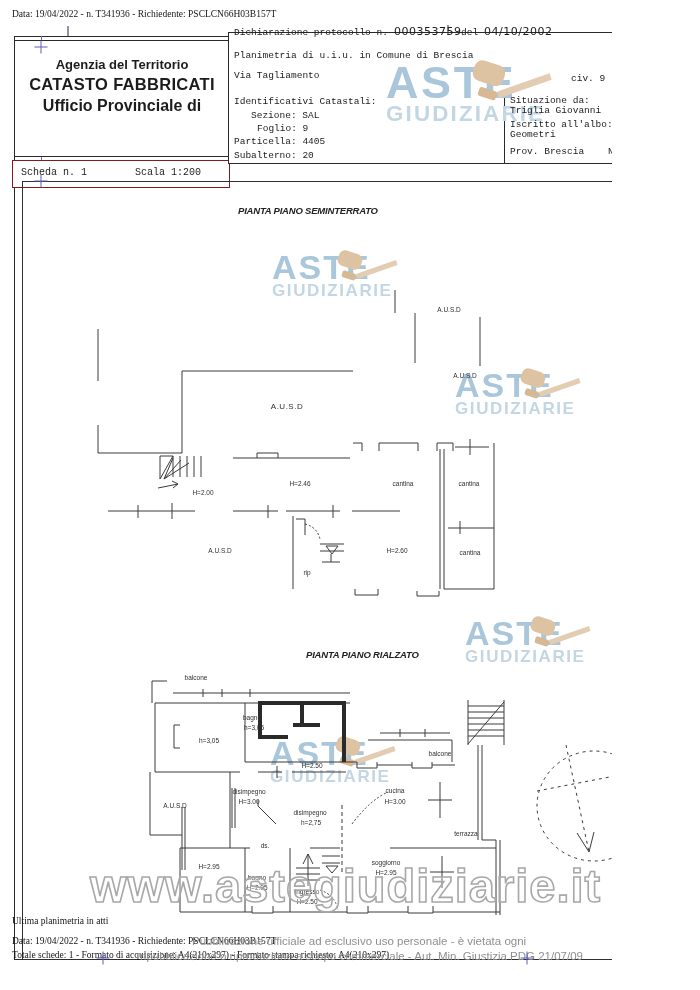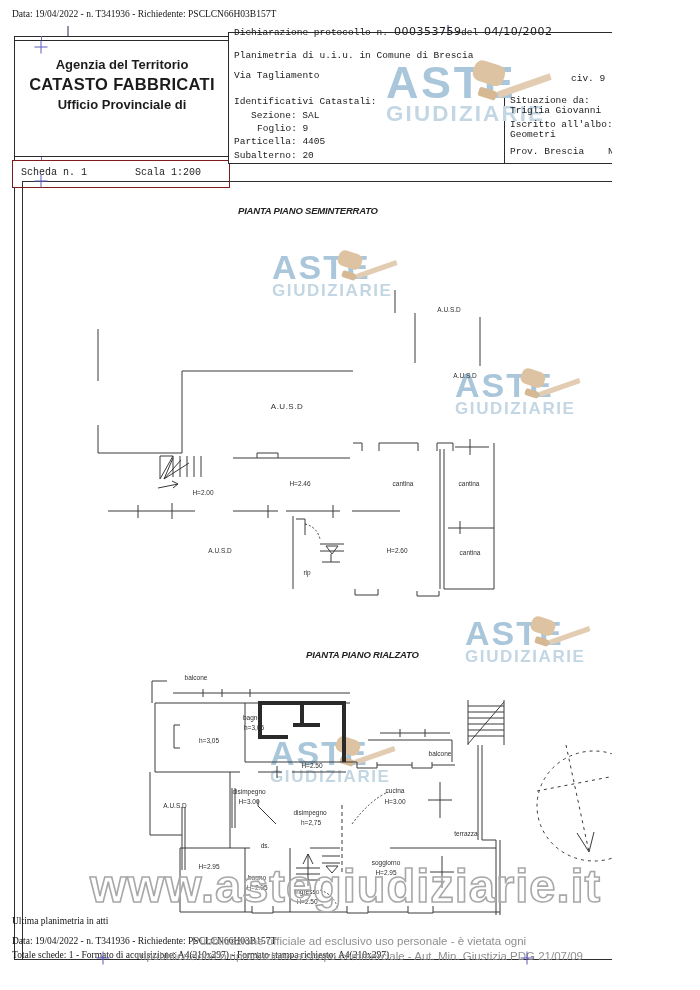--- a/index.html
+++ b/index.html
@@ -10,21 +10,21 @@
   .outer-frame{position:absolute;left:14px;top:36px;width:645px;height:922px;border:1px solid #2a2a2a;}
   .drawing-frame{position:absolute;left:22px;top:181px;width:633px;height:777px;border:1px solid #2f2f2f;background:transparent;}
   .fold-line{position:absolute;left:41px;top:36px;width:1px;height:145px;background:#6a6ac0;}
   
   .serif{font-family:"Liberation Serif",serif;font-size:9.5px;color:#141414;z-index:5;}
   
   .header-box{position:absolute;left:14px;top:40px;width:214px;height:115px;border:1px solid #2a2a2a;
               text-align:center;background:#fff;}
   .header-box .l1{position:absolute;top:16px;width:100%;font-weight:bold;font-size:13px;}
   .header-box .l2{position:absolute;top:34px;width:100%;font-weight:bold;font-size:16.5px;letter-spacing:.3px;}
-  .header-box .l3{position:absolute;top:56px;width:100%;font-weight:bold;font-size:13px;}
+  .header-box .l3{position:absolute;top:56px;width:100%;font-weight:bold;font-size:16px;}
   .header-box .l4{position:absolute;top:75px;width:100%;font-weight:bold;font-size:14px;}
   .scheda-bar{position:absolute;left:12px;top:160px;width:216px;height:26px;border:1px solid #7f1d1d;background:#fff;
               font-family:"Liberation Mono",monospace;font-size:10px;}
   .scheda-bar .sh{position:absolute;left:8px;top:6px;}
   .scheda-bar .sc{position:absolute;left:122px;top:6px;}
   
   .decl-box{position:absolute;left:228px;top:32px;width:431px;height:130px;border:1px solid #2a2a2a;background:#fff;}
   .decl-box span{position:absolute;font-family:"Liberation Mono",monospace;font-size:9.5px;z-index:3;}
   .decl-box .big{font-family:"DejaVu Sans",sans-serif;font-size:11px;letter-spacing:.5px;}
   

